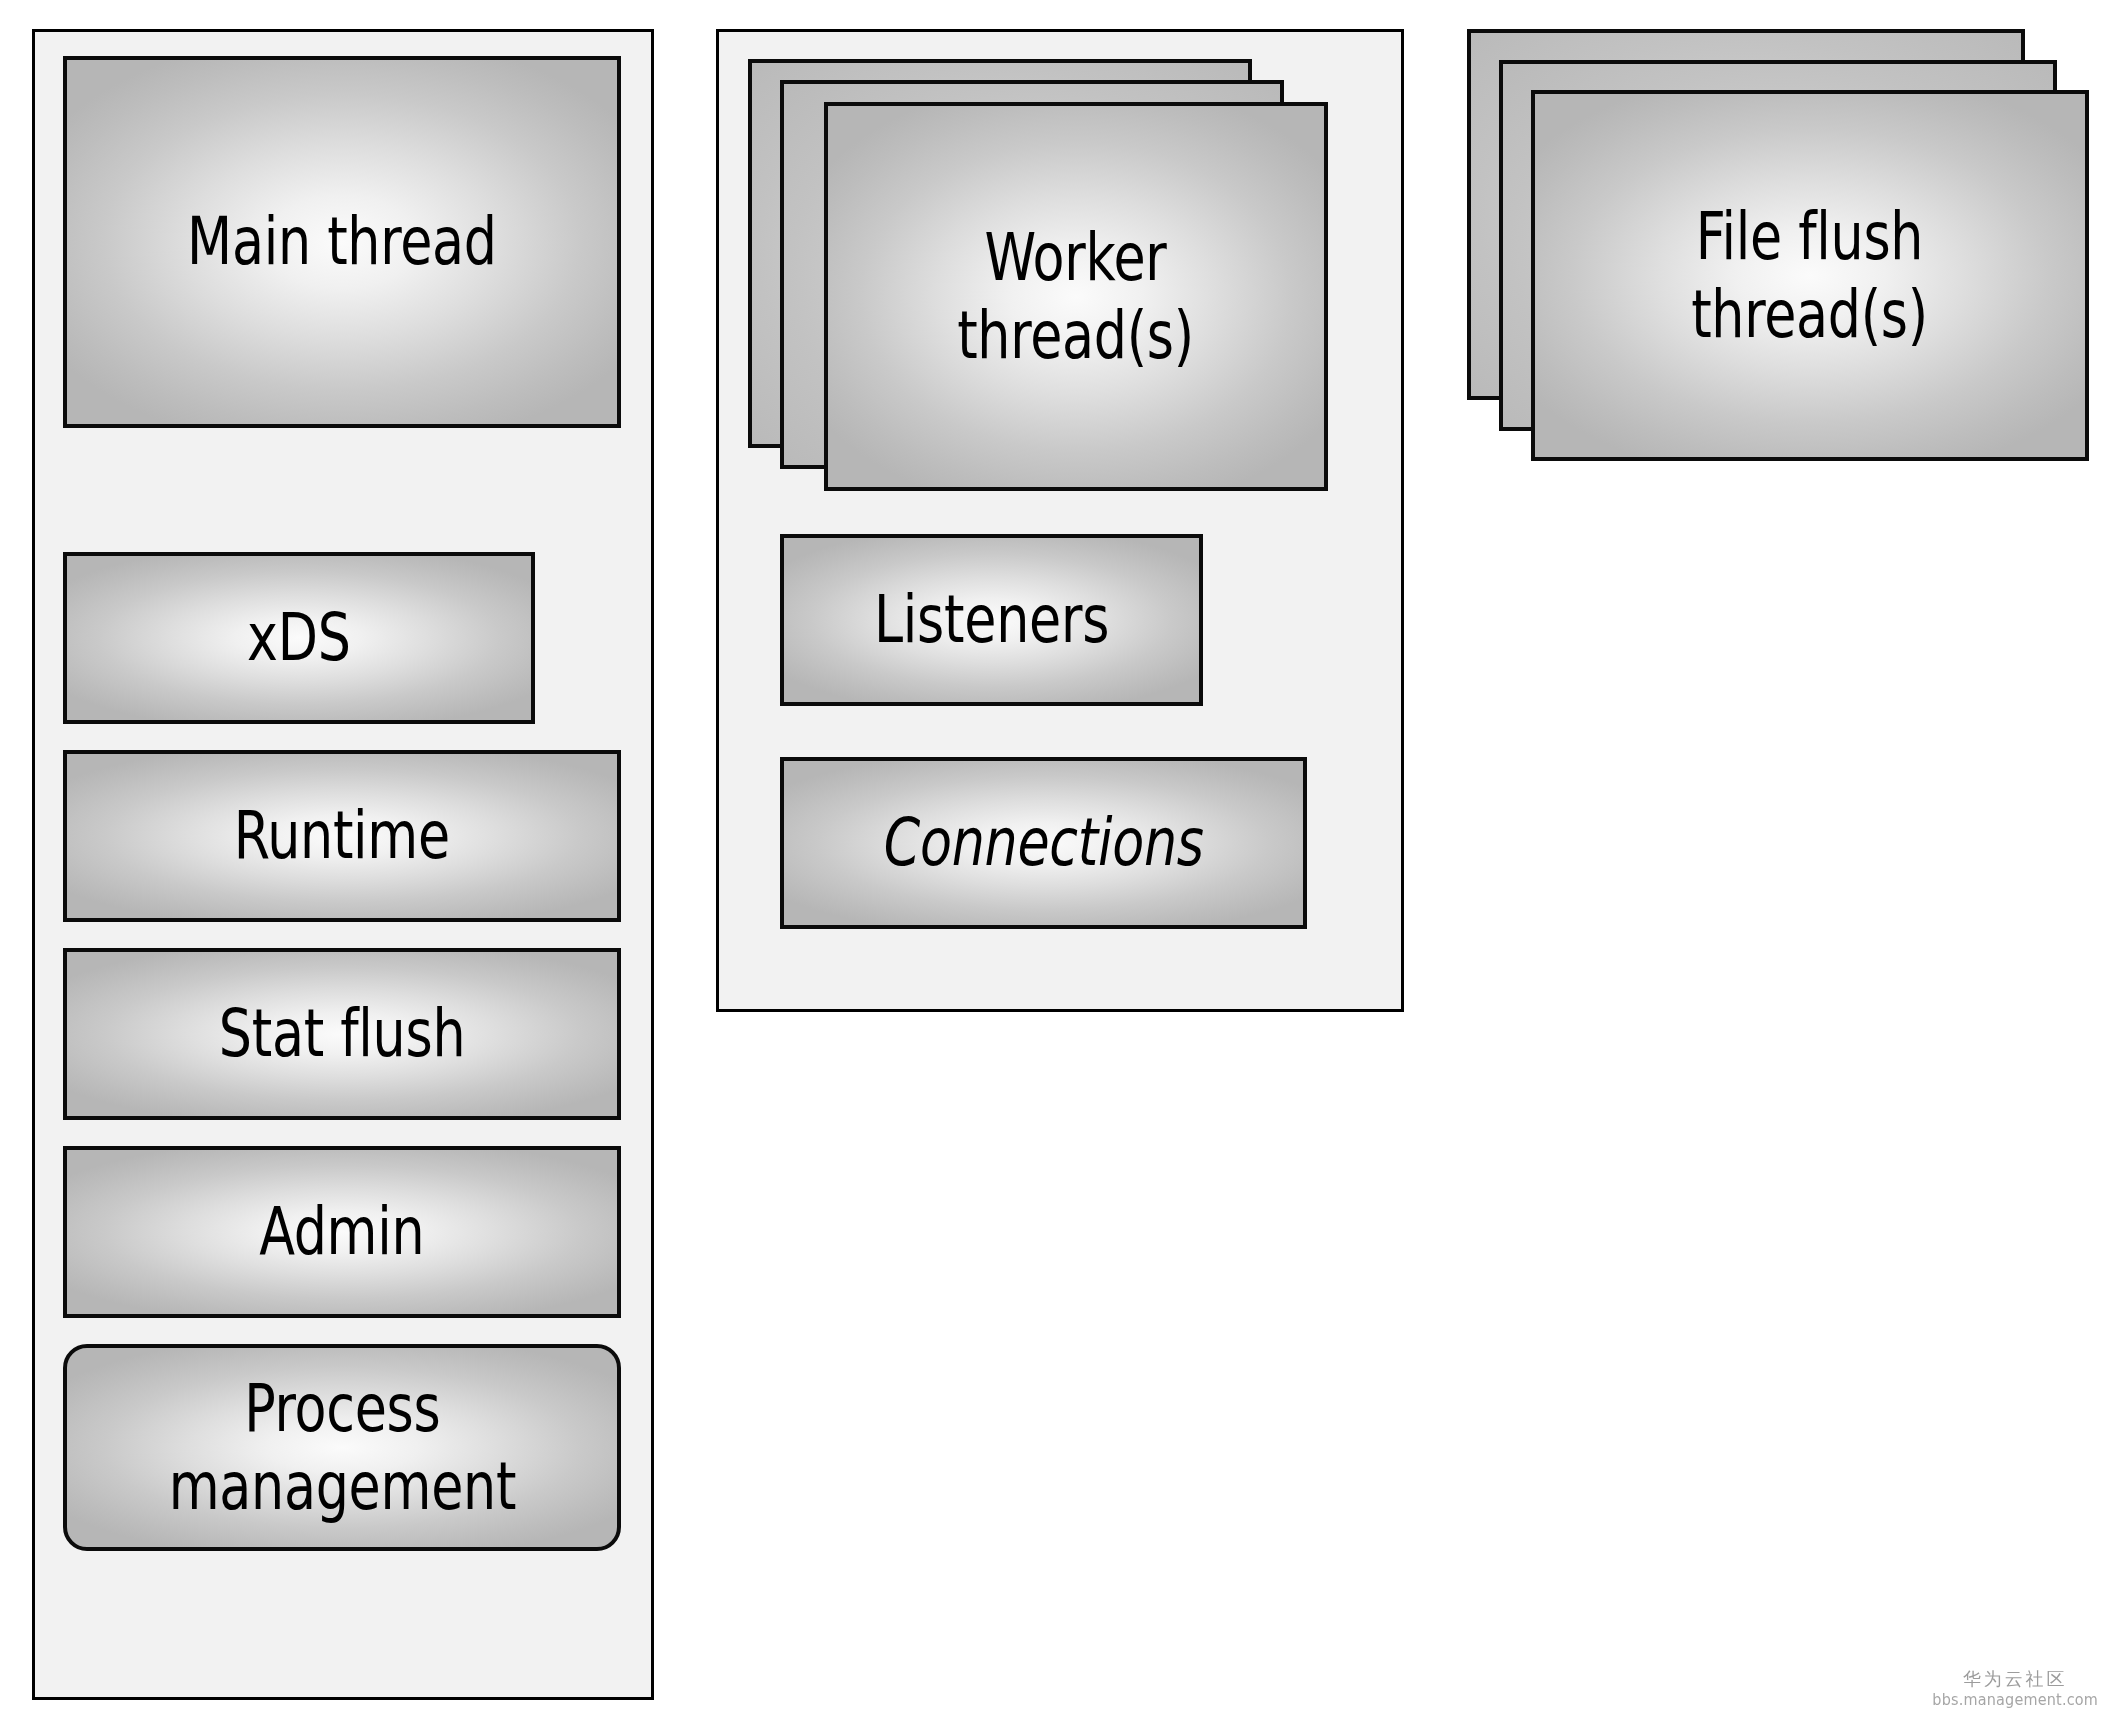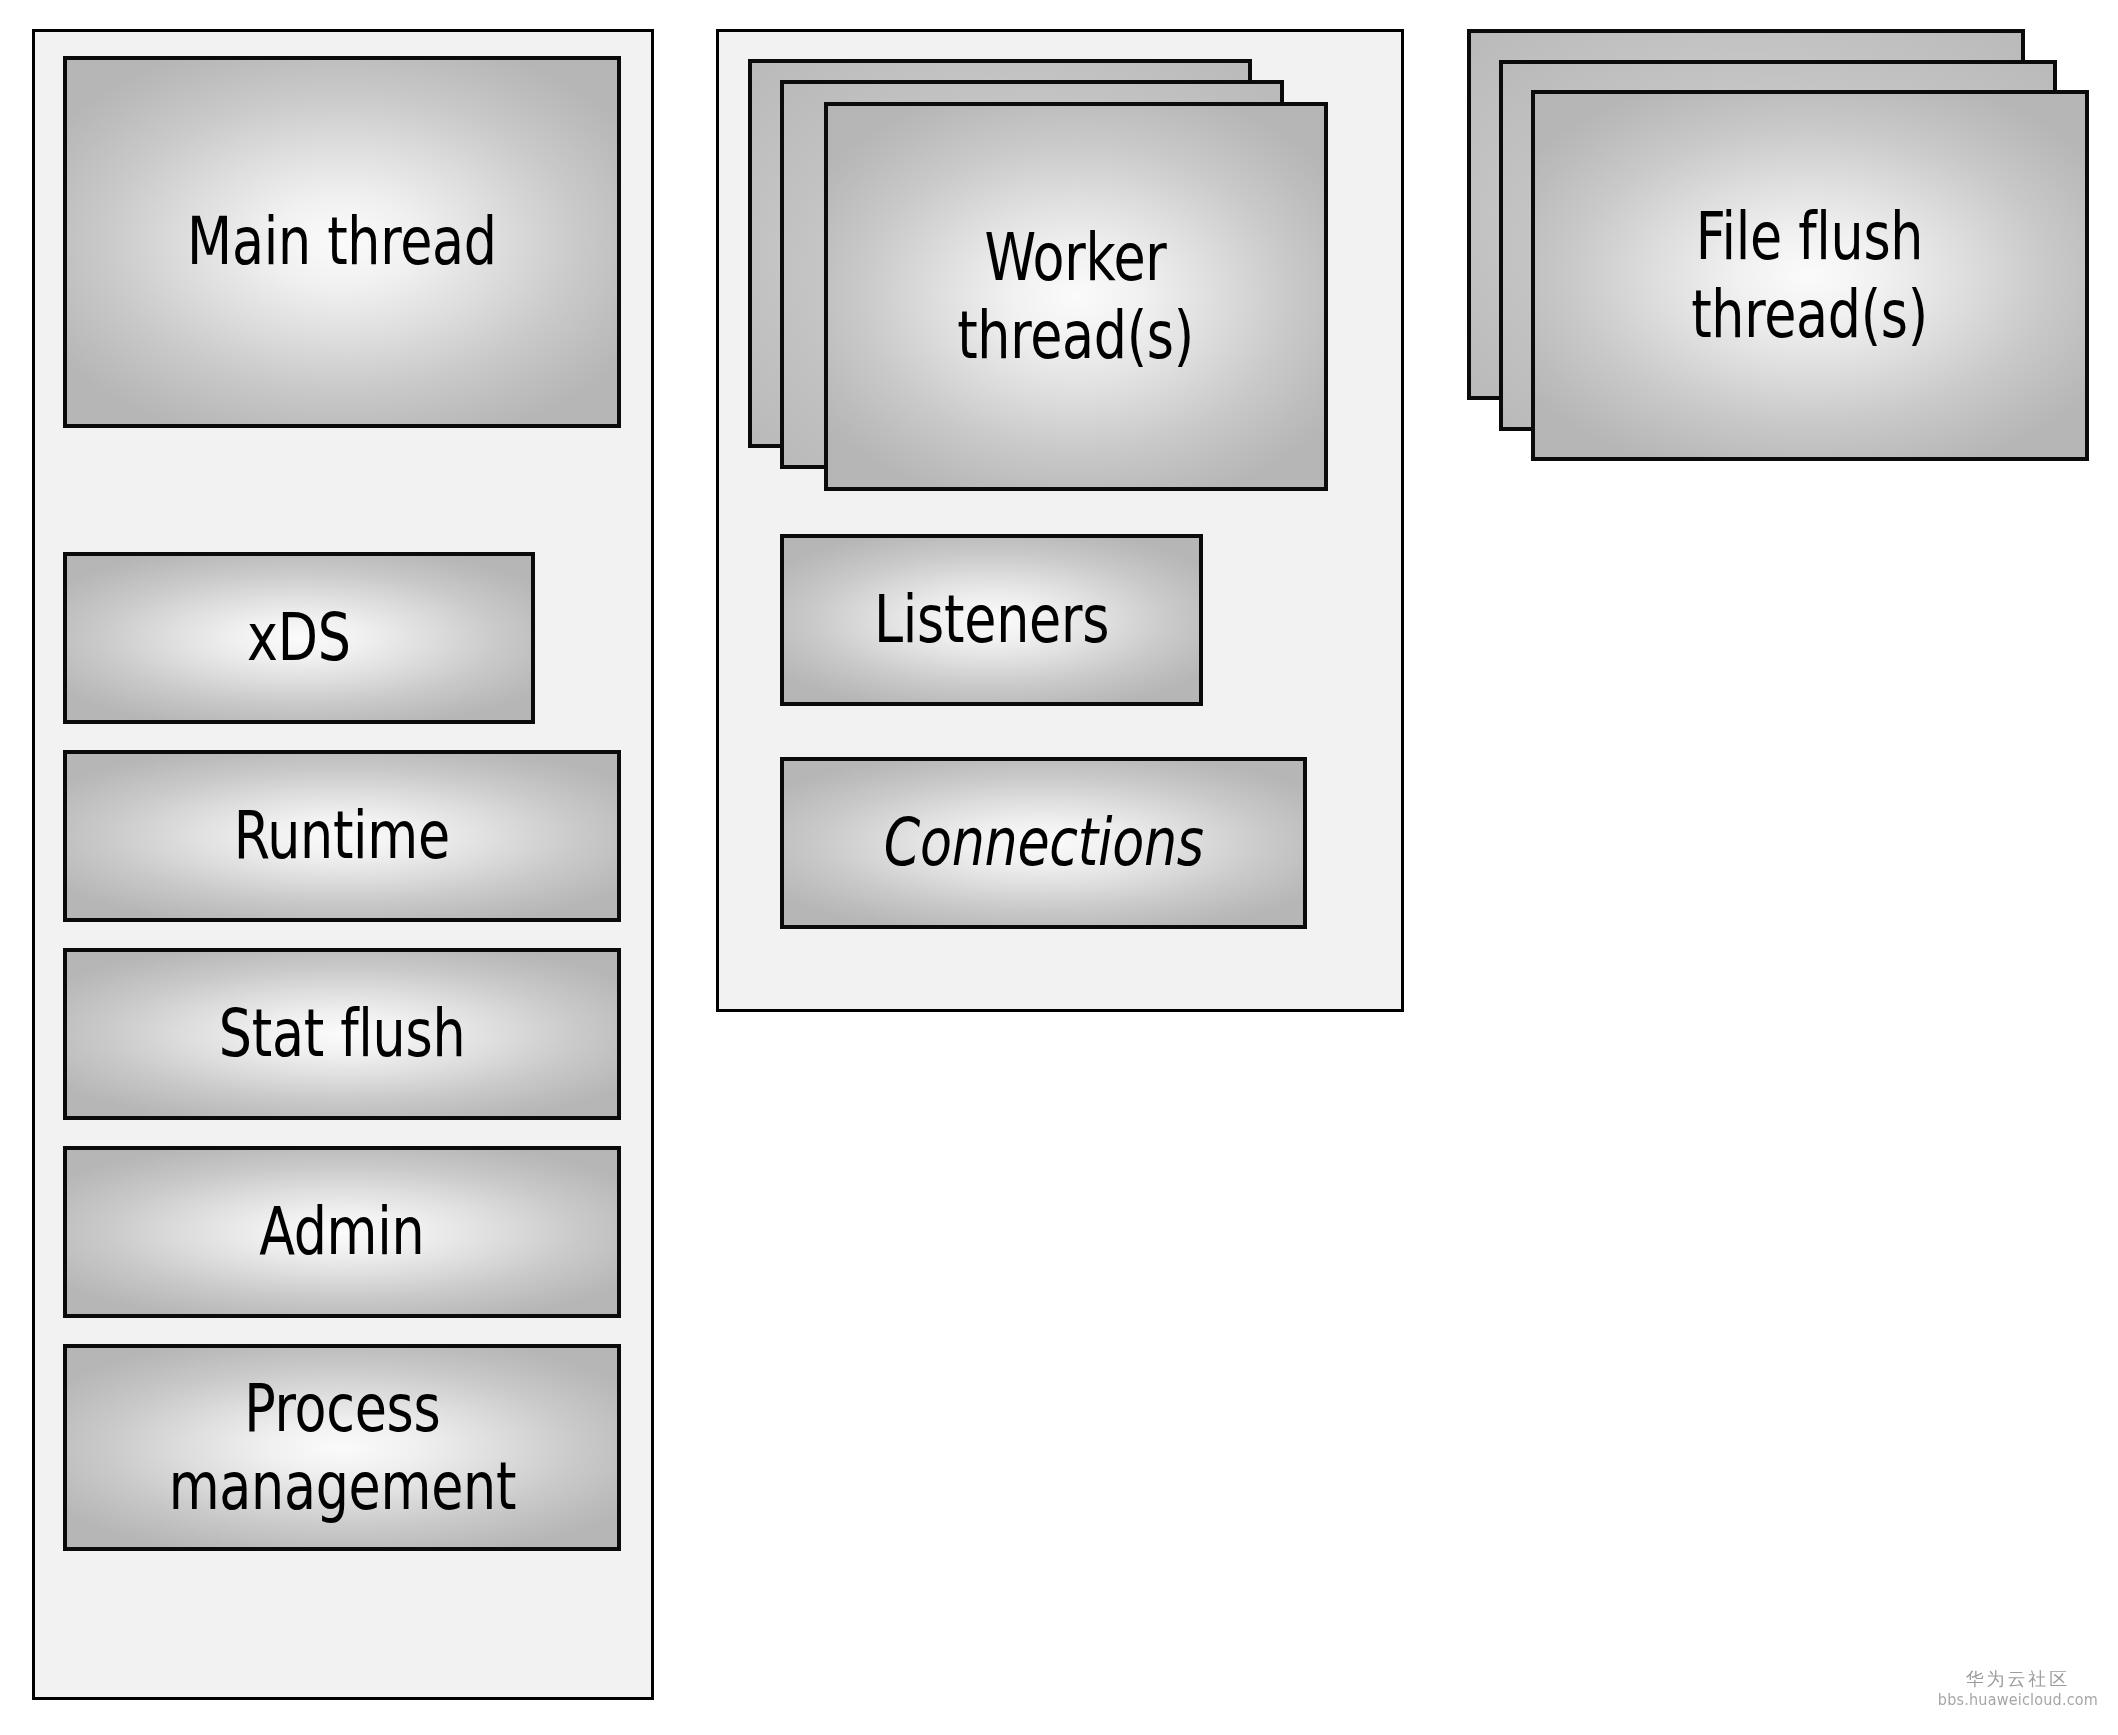--- a/index.html
+++ b/index.html
@@ -101,21 +101,21 @@
     </div>
 
     <div class="gbox" style="left:28px; top:916px; width:558px; height:172px;">
       <span class="boxlabel">Stat flush</span>
     </div>
 
     <div class="gbox" style="left:28px; top:1114px; width:558px; height:172px;">
       <span class="boxlabel">Admin</span>
     </div>
 
-    <div class="gbox" style="left:28px; top:1312px; width:558px; height:207px;">
+    <div class="gbox" style="left:28px; top:1312px; width:558px; height:207px;border-radius:24px;">
       <span class="boxlabel">Process
 management</span>
     </div>
   </div>
 
   <div class="panel" style="left:716px; top:29px; width:688px; height:983px;">
 
     <div class="gbox flat" style="left:29px; top:26.5px; width:504px; height:389px; z-index:1;"></div>
     <div class="gbox flat" style="left:61px; top:48px; width:504px; height:389px; z-index:2;"></div>
     <div class="gbox" style="left:92px; top:70px; width:504px; height:389px; z-index:3;margin-left:13px;">
@@ -136,17 +136,17 @@
     <div class="gbox flat" style="left:0px; top:0px; width:558px; height:371px; z-index:1;"></div>
     <div class="gbox flat" style="left:32px; top:31px; width:558px; height:371px; z-index:2;"></div>
     <div class="gbox" style="left:64px; top:61px; width:558px; height:371px; z-index:3;">
       <span class="boxlabel">File flush
 thread(s)</span>
     </div>
   </div>
 
   <div id="watermark">
     <div class="wm-cn">华为云社区</div>
-    <div class="wm-url">bbs.huaweicloud.com</div>
+    <div class="wm-url">bbs.management.com</div>
   </div>
 
 </div>
 
 
 </body></html>

